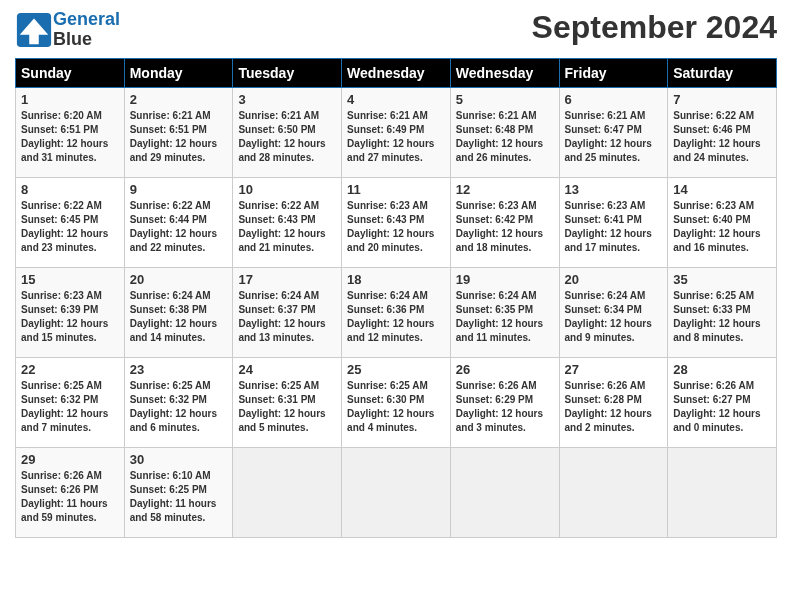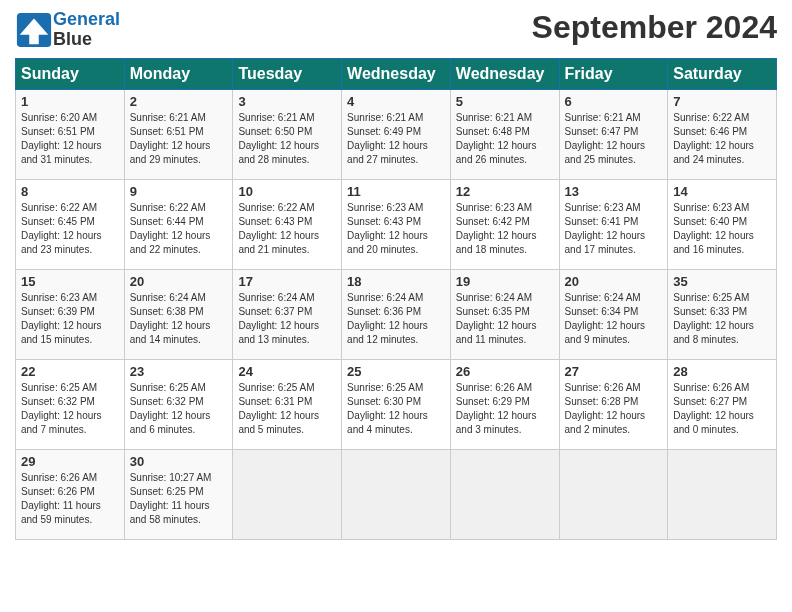--- a/index.html
+++ b/index.html
@@ -43,25 +43,25 @@
     .subtitle {
       font-size: 14px;
       color: #555;
     }
     table {
       width: 100%;
       border-collapse: collapse;
       font-size: 10.5px;
     }
     thead th {
-      background: #0f766e;
+      background: #000000;
       color: #fff;
       text-align: left;
       padding: 6px 5px;
-      font-size: 16px;
+      font-size: 14px;
       font-weight: bold;
       border: 1px solid #1a6eb0;
     }
     tbody td {
       border: 1px solid #ccc;
       vertical-align: top;
       padding: 4px 5px;
       width: 14.28%;
       height: 90px;
     }
@@ -69,20 +69,21 @@
       font-size: 13px;
       font-weight: bold;
       color: #333;
       display: block;
       margin-bottom: 2px;
     }
     .day-info {
       color: #333;
       font-size: 10px;
       line-height: 1.4;
+      font-weight: bold;
     }
     tbody tr:nth-child(odd) td { background: #f9f9f9; }
     tbody tr:nth-child(even) td { background: #ffffff; }
     .empty { background: #f0f0f0 !important; }
   </style>
 </head>
 <body>
 
 <div class="header">
   <div class="logo">
@@ -320,21 +321,21 @@
       <tr>
         <td>
           <span class="day-num">29</span>
           <div class="day-info" style="white-space: pre-line;">Sunrise: 6:26 AM
 Sunset: 6:26 PM
 Daylight: 11 hours
 and 59 minutes.</div>
         </td>
         <td>
           <span class="day-num">30</span>
-          <div class="day-info" style="white-space: pre-line;">Sunrise: 10:27 AM
+          <div class="day-info" style="white-space: pre-line;">Sunrise: 6:10 AM
 Sunset: 6:25 PM
 Daylight: 11 hours
 and 58 minutes.</div>
         </td>
         <td class="empty"></td>
         <td class="empty"></td>
         <td class="empty"></td>
         <td class="empty"></td>
         <td class="empty"></td>
       </tr>

